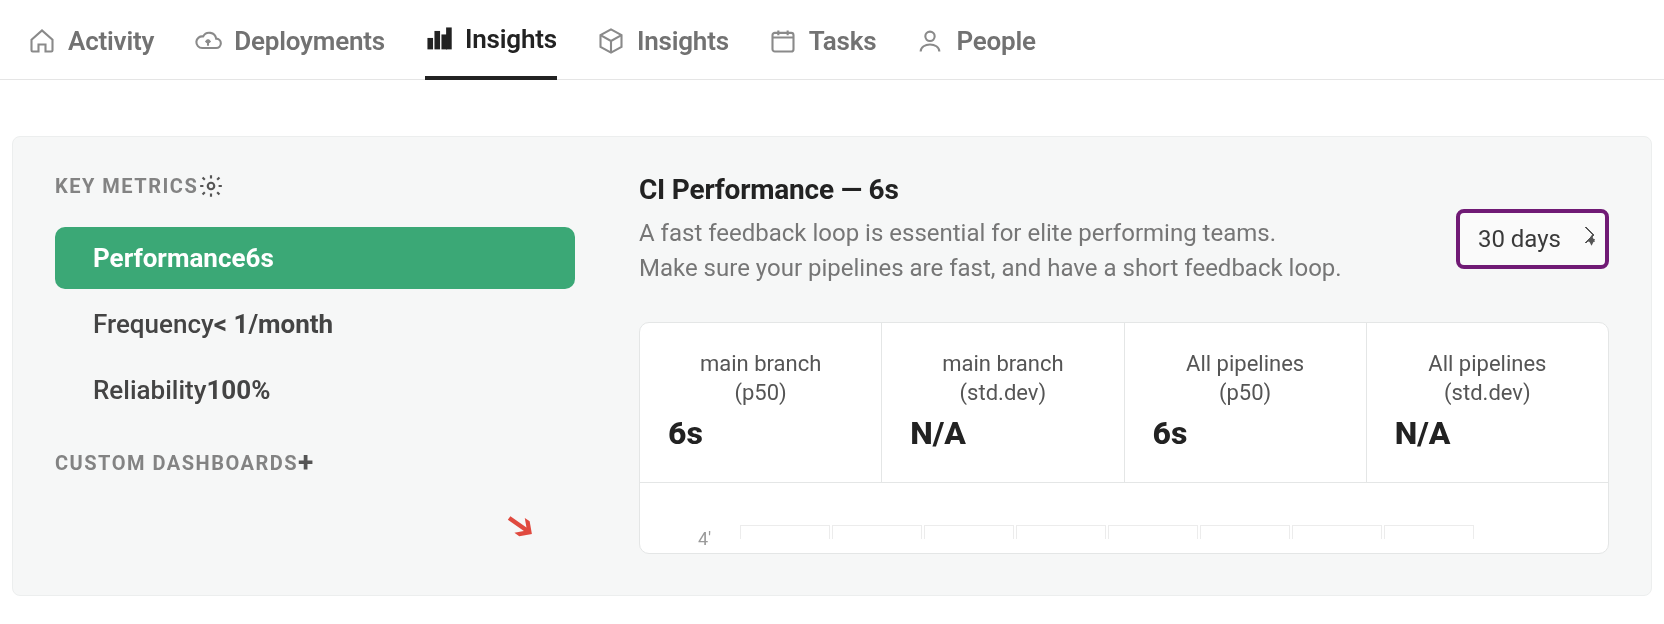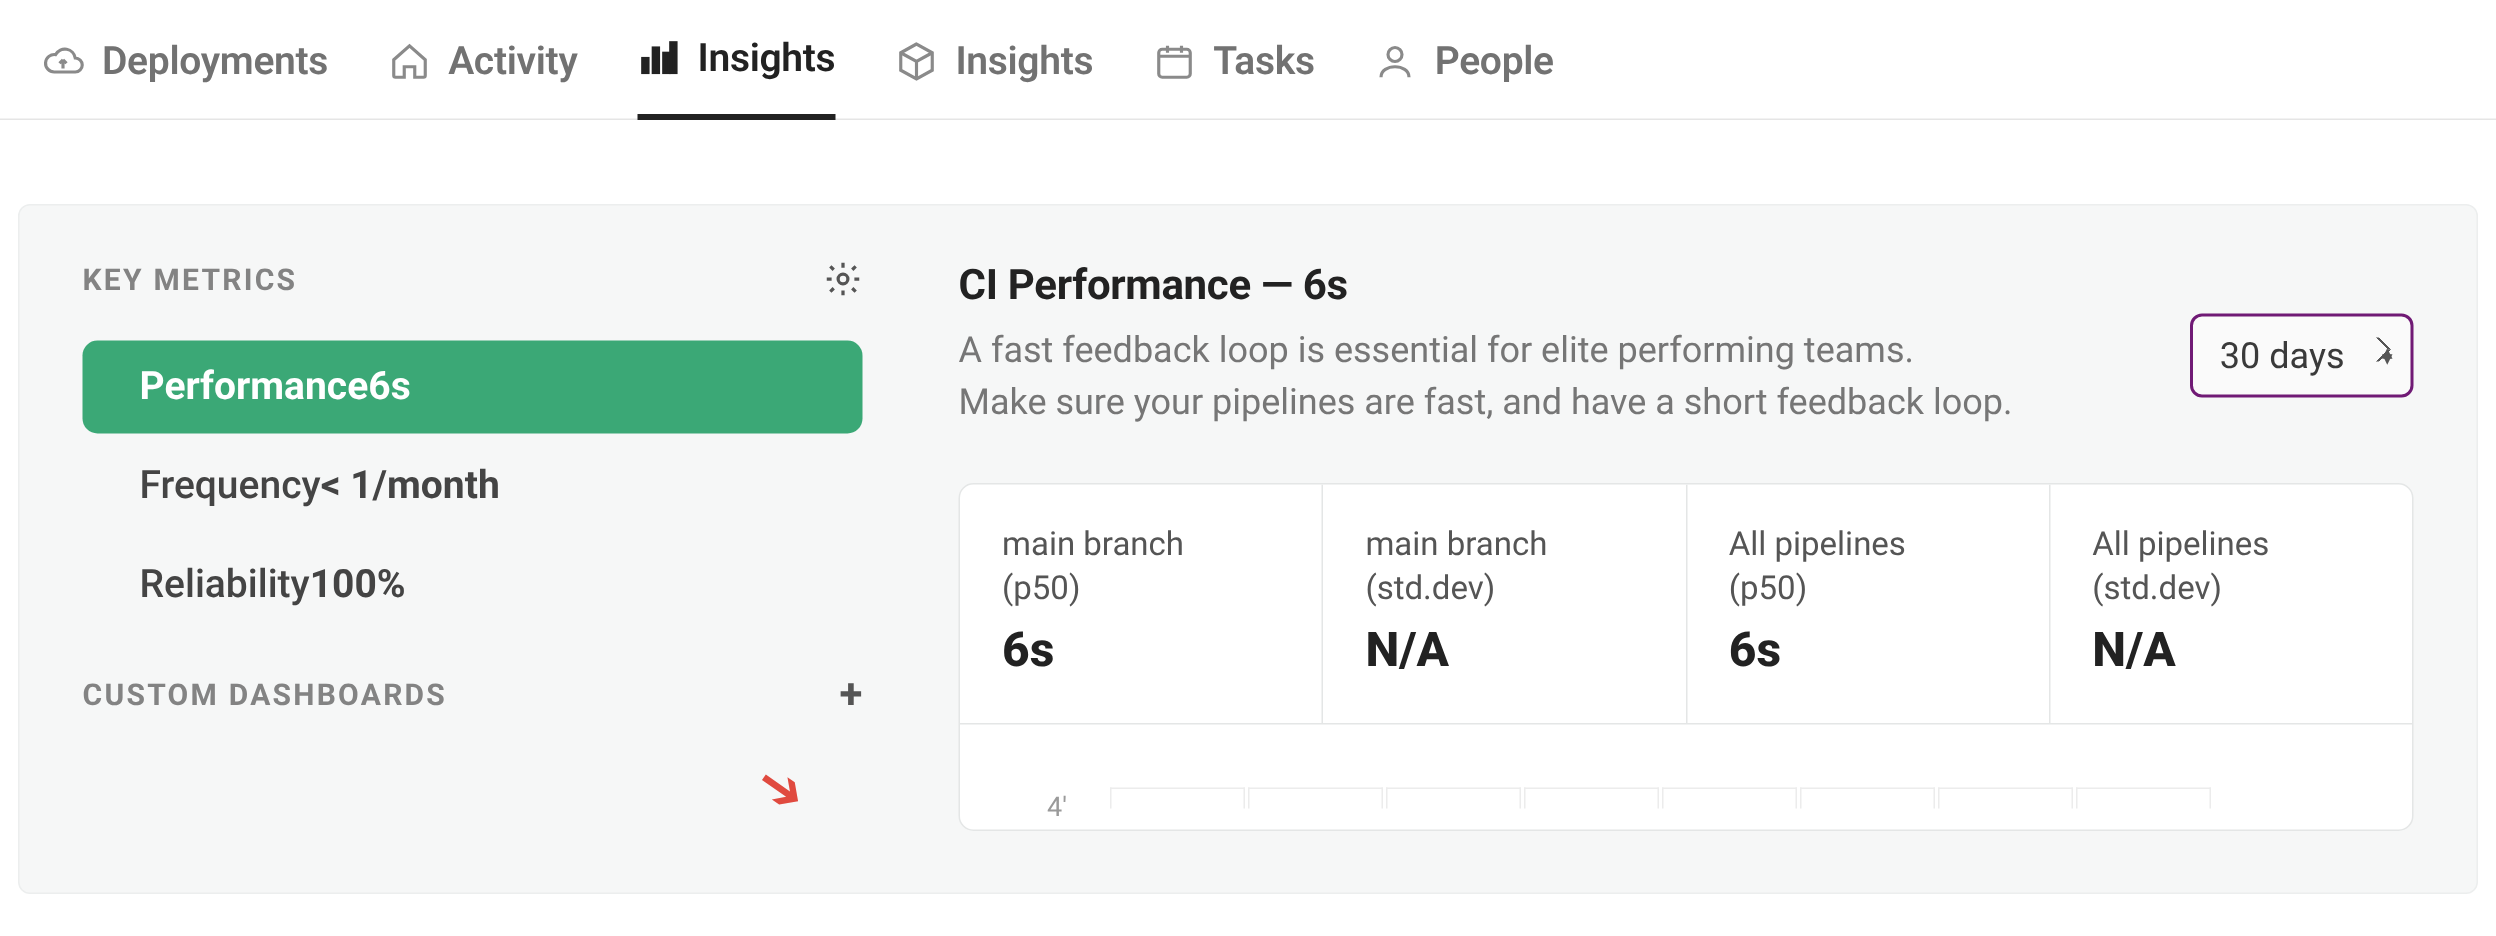--- a/index.html
+++ b/index.html
@@ -48,21 +48,20 @@
     padding: 36px 42px;
     display: flex;
     gap: 64px;
     min-height: 460px;
   }
 
   
   .left-col { width: 520px; flex-shrink: 0; }
   .section-head {
     display: flex;
-    justify-content: space-between;
     align-items: center;
     margin-bottom: 28px;
   }
   .section-title {
     font-size: 20px;
     font-weight: 700;
     letter-spacing: 1.5px;
     color: #838383;
   }
   .gear-btn { cursor:pointer; display:inline-flex; }
@@ -126,21 +125,21 @@
     color: #767676;
     line-height: 1.45;
   }
   .ci-header-row {
     display:flex;
     justify-content: space-between;
     align-items: flex-start;
     gap: 40px;
   }
   .range-select {
-    border: 2px solid #701a75;
+    border: 4px solid #701a75;
     background: #fafafa;
     border-radius: 8px;
     padding: 12px 44px 12px 18px;
     font-size: 24px;
     color: #3a3a3a;
     appearance: none;
     position: relative;
     margin-top: 36px;
     cursor: pointer;
     white-space: nowrap;
@@ -179,20 +178,21 @@
     flex: 1;
     padding: 26px 28px 30px 28px;
     border-right: 1px solid #e4e6e6;
   }
   .stat-cell:last-child { border-right: none; }
   .stat-label {
     font-size: 22px;
     color: #555;
     line-height: 1.35;
     margin-bottom: 6px;
+    text-align: center;
   }
   .stat-value {
     font-size: 32px;
     font-weight: 800;
     color: #222;
   }
   .chart-area {
     position: relative;
     height: 70px;
   }
@@ -211,33 +211,33 @@
     border-bottom: none;
   }
 </style>
 </head>
 <body>
 
 <div class="nav">
   <div class="nav-item">
     <span class="nav-icon">
       <svg viewBox="0 0 24 24">
+          <path d="M3 11 12 3l9 8v9a1 1 0 0 1-1 1h-5v-6H9v6H4a1 1 0 0 1-1-1z"></path>
+        </svg>
+    </span>
+    <span>Activity</span>
+  </div>
+  <div class="nav-item">
+    <span class="nav-icon">
+      <svg viewBox="0 0 24 24">
           <path d="M7 18a5 5 0 1 1 .8-9.94A6 6 0 0 1 19 10a4 4 0 0 1 0 8H7z"></path>
           <path d="M12 16v-5m0 0-2 2m2-2 2 2"></path>
         </svg>
     </span>
     <span>Deployments</span>
-  </div>
-  <div class="nav-item">
-    <span class="nav-icon">
-      <svg viewBox="0 0 24 24">
-          <path d="M3 11 12 3l9 8v9a1 1 0 0 1-1 1h-5v-6H9v6H4a1 1 0 0 1-1-1z"></path>
-        </svg>
-    </span>
-    <span>Activity</span>
   </div>
   <div class="nav-item active">
     <span class="nav-icon">
       <svg viewBox="0 0 24 24">
           <rect x="3" y="12" width="3" height="8"></rect>
           <rect x="9" y="6" width="3" height="14"></rect>
           <rect x="15" y="9" width="3" height="11"></rect>
           <rect x="21" y="3" width="3" height="17" transform="translate(-2 0)"></rect>
         </svg>
     </span>

